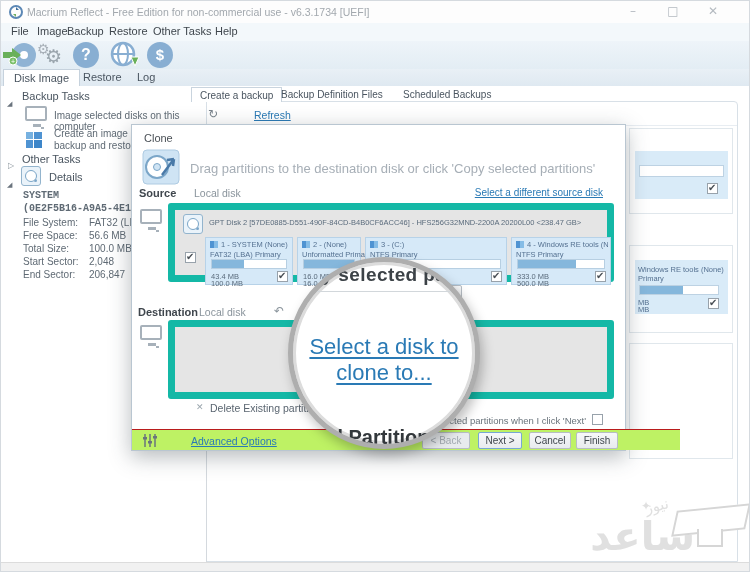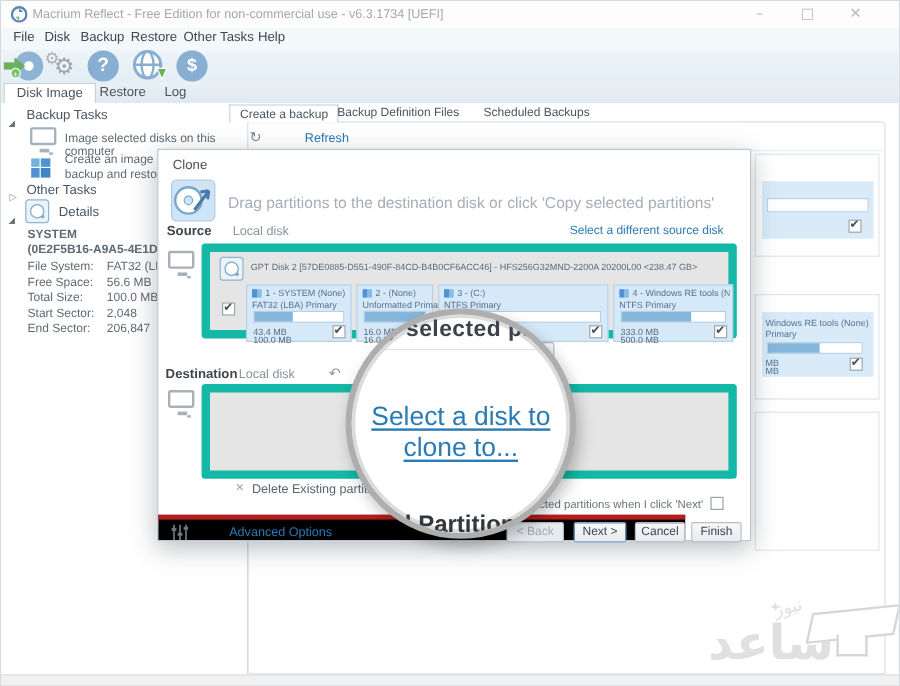--- a/index.html
+++ b/index.html
@@ -4,23 +4,23 @@
 <style>
   html,body{margin:0;padding:0;background:#e9e9e9;}
   *{box-sizing:border-box;}
   #win{
     position:relative;width:750px;height:572px;background:#fff;
     font-family:"Liberation Sans","DejaVu Sans",sans-serif;color:#3f464d;
     border:1px solid #d5dadf;overflow:hidden;
   }
   .abs{position:absolute;}
   .glyph{font-family:"DejaVu Sans",sans-serif;}
-  .link{color:#2a7ab5;cursor:pointer;padding-left:29px;}
+  .link{color:#2a7ab5;text-decoration:underline;cursor:pointer;padding-left:29px;}
   .gray{color:#8a949c;padding-left:12px;}
-  .bold{font-weight:bold;}
+  .bold{font-weight:bold;font-family:Liberation Mono, monospace;}
   
   #titlebar{left:0;top:0;width:100%;height:22px;background:#fdfdfd;}
   #title-text{left:26px;top:5px;font-size:10.5px;color:#a2a8ae;}
   .winctl{top:3px;font-size:12px;color:#b4bac0;width:20px;text-align:center;}
   
   #menubar{left:0;top:22px;width:100%;height:18px;background:#f3f8fb;font-size:11px;color:#3f464d;}
   .menu-item{position:absolute;top:2px;}
   
   #toolbar{left:0;top:40px;width:100%;height:28px;background:linear-gradient(#eef4f9,#e3edf4);}
   
@@ -65,21 +65,21 @@
   .part .plabel{position:absolute;left:4px;top:2px;white-space:nowrap;overflow:hidden;right:2px;}
   .part .pflag{display:inline-block;width:8px;height:7px;vertical-align:-1px;margin-right:3px;background:linear-gradient(90deg,#4f93d2 48%,#85bce6 52%);}
   .part .pfs{position:absolute;left:4px;top:12px;white-space:nowrap;}
   .part .pbar{position:absolute;left:5px;right:5px;top:21px;height:10px;background:#fff;border:1px solid #b7cfe2;}
   .part .pfill{height:100%;background:#85b7dc;}
   .part .pused{position:absolute;left:5px;top:34px;color:#5a6b7c;text-align:right;}
   .part .ptotal{position:absolute;left:5px;top:41px;color:#5a6b7c;}
   .btn{position:absolute;height:17px;background:linear-gradient(#f7f8f9,#e8ebee);border:1px solid #b6bdc4;border-radius:2px;font-size:10px;color:#3f464d;text-align:center;line-height:15px;}
   .btn.primary{border-color:#78a7d4;}
   .btn.disabled{color:#a3abb2;background:#e8ebee;}
-  #dlg-footer{left:0px;top:304px;width:439px;height:21px;background:#000000;border-top:4px solid #b91c1c;}
+  #dlg-footer{left:0px;top:304px;width:548px;height:21px;background:#bef264;border-top:1px solid #b91c1c;}
   
   #loupe{left:287px;top:256px;width:192px;height:192px;border-radius:50%;
     background:#fff;border:5px solid #aeaeae;overflow:hidden;z-index:9;
     box-shadow:inset 0 0 0 3px #dcdcdc,3px 6px 12px rgba(0,0,0,.25);}
   #loupe-top{position:absolute;left:0;top:2px;width:100%;text-align:center;font-size:19px;font-weight:600;color:#3c4247;letter-spacing:.4px;}
   #loupe-edge{position:absolute;left:-15px;top:10px;width:220px;height:20px;border-bottom:1.5px solid #d2d7db;border-radius:0 0 18px 18px;}
   #loupe-link{position:absolute;left:0;top:72px;width:100%;text-align:center;font-size:22px;color:#2a7ab5;text-decoration:underline;text-underline-offset:3px;}
   #loupe-bottom{position:absolute;left:0;top:164px;width:100%;text-align:center;font-size:20px;font-weight:700;color:#33383c;}
   
   #watermark{left:598px;top:498px;width:148px;height:66px;z-index:4;color:#dcdcdc;font-family:"DejaVu Sans",sans-serif;}
@@ -102,21 +102,21 @@
         <path d="M7 12 L4 9 L7 9 Z" fill="#6fae62"></path>
     </svg>
     <div class="abs" id="title-text">Macrium Reflect - Free Edition for non-commercial use - v6.3.1734  [UEFI]</div>
     <div class="abs winctl glyph" style="left:622px">–</div>
     <div class="abs winctl glyph" style="left:662px">□</div>
     <div class="abs winctl glyph" style="left:702px">✕</div>
   </div>
 
   <div class="abs" id="menubar">
     <span class="menu-item" style="left:10px">File</span>
-    <span class="menu-item" style="left:36px">Disk</span>
+    <span class="menu-item" style="left:36px">Image</span>
     <span class="menu-item" style="left:66px">Backup</span>
     <span class="menu-item" style="left:108px">Restore</span>
     <span class="menu-item" style="left:152px">Other Tasks</span>
     <span class="menu-item" style="left:214px">Help</span>
   </div>
 
   <div class="abs" id="toolbar">
     <svg class="abs" style="left:2px;top:1px" width="36" height="26" viewBox="0 0 36 26">
       <circle cx="21" cy="13" r="12" fill="#8fb3d4"></circle>
         <circle cx="21" cy="13" r="4" fill="#fff"></circle>

